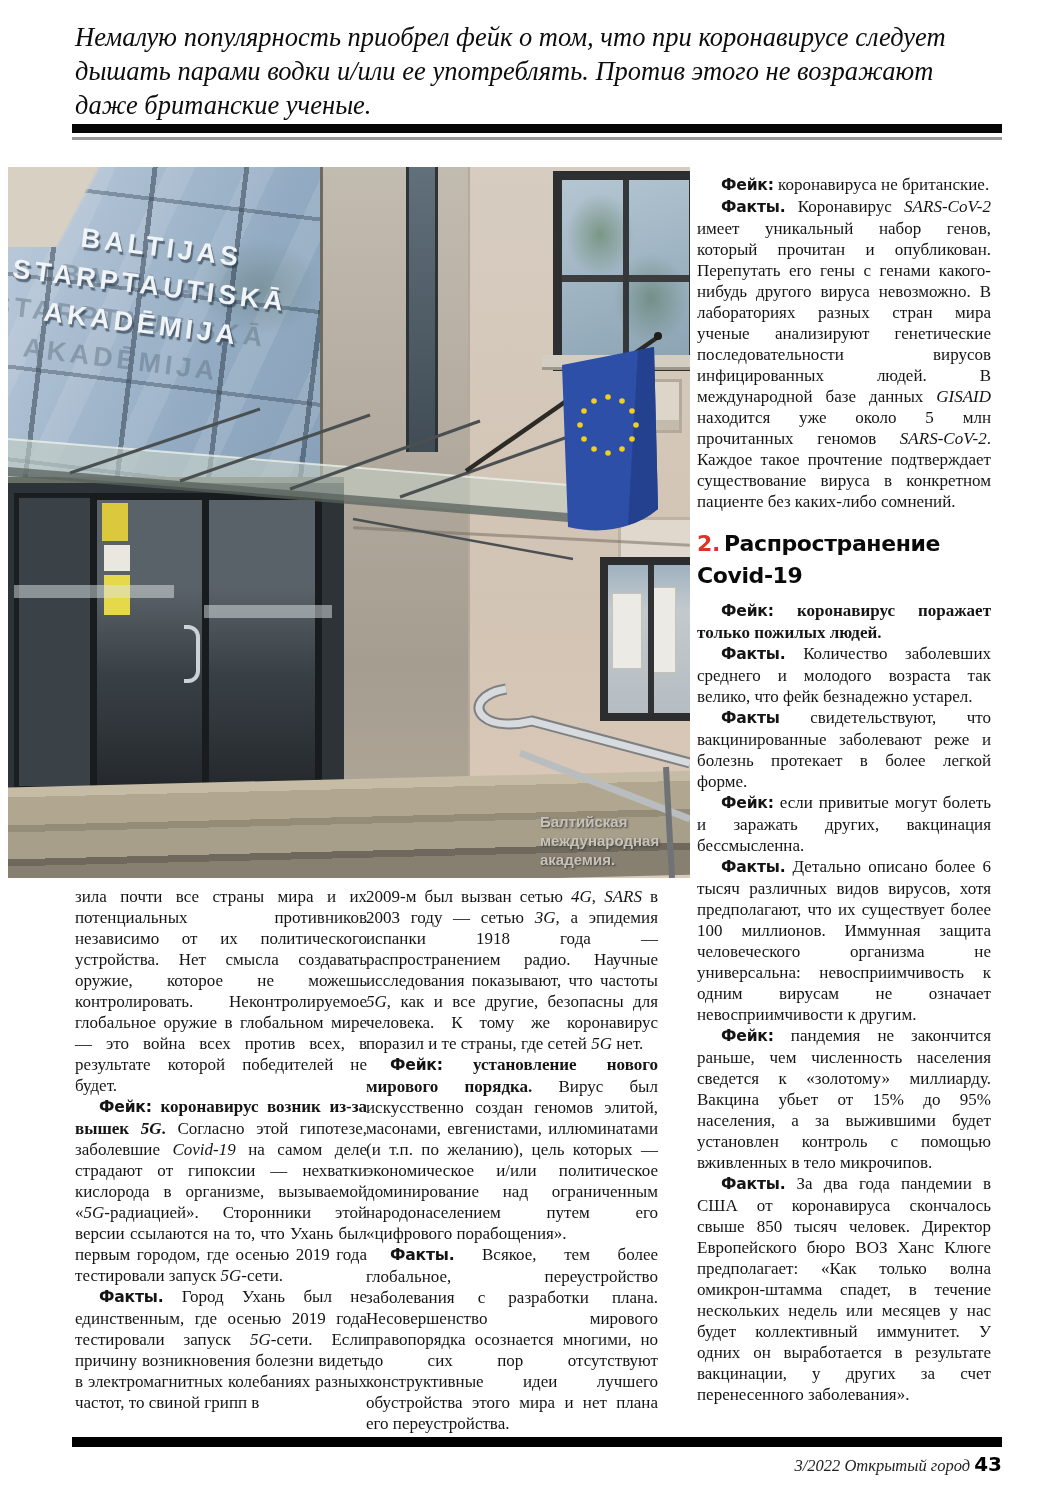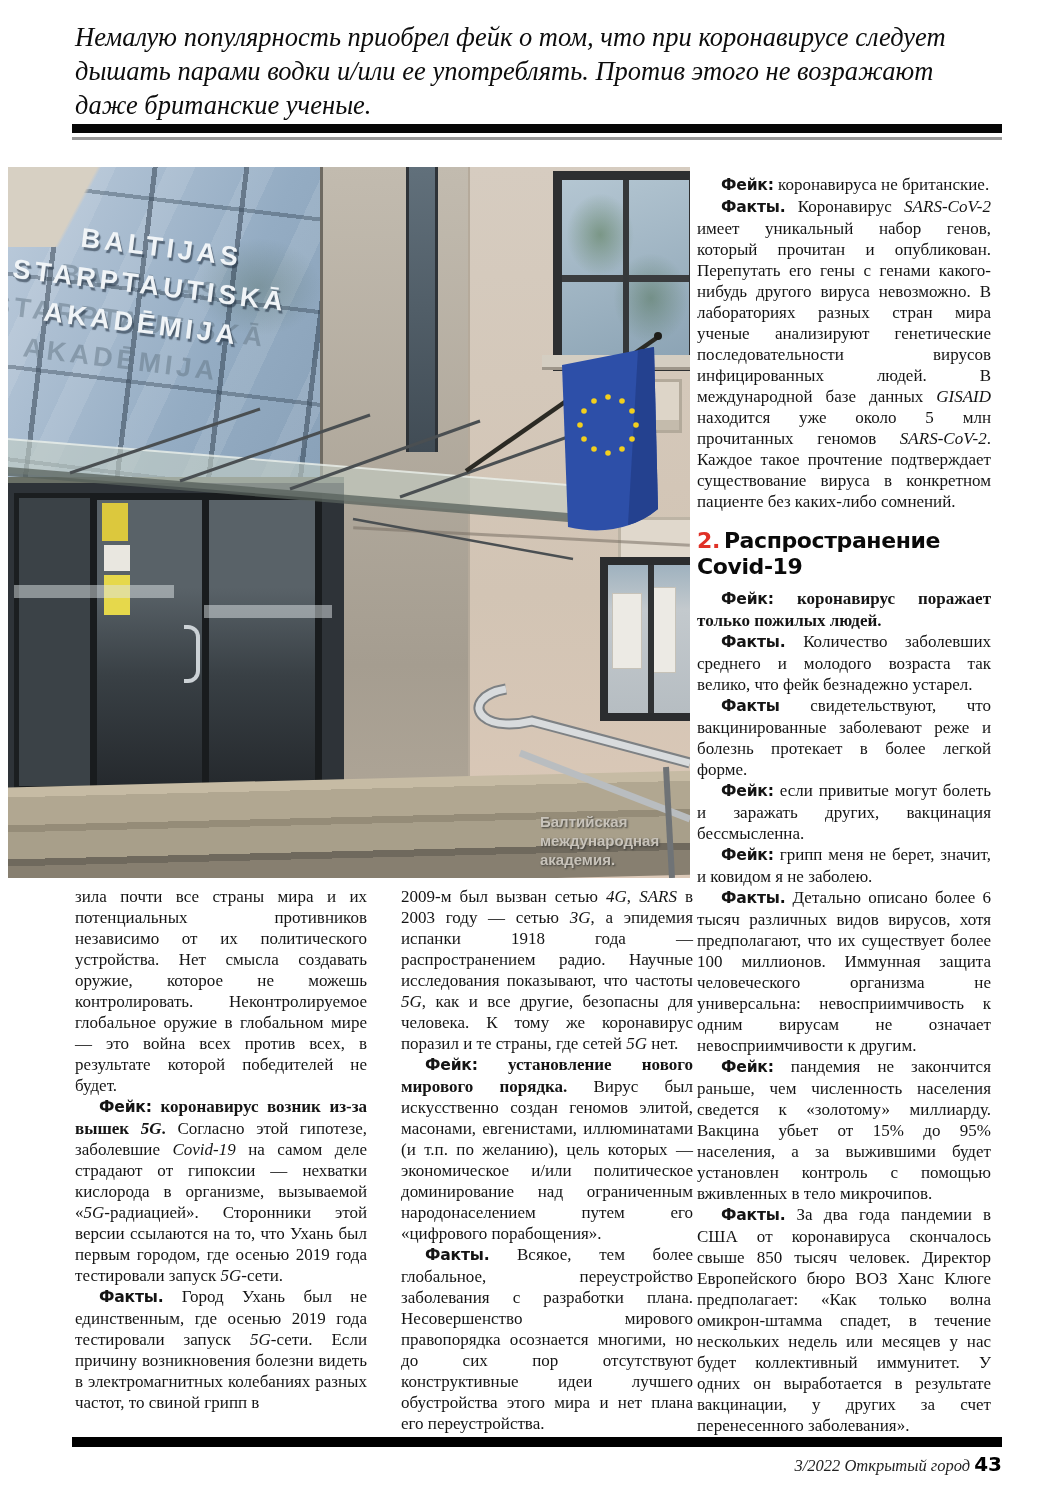--- a/index.html
+++ b/index.html
@@ -6,30 +6,30 @@
   .page{position:relative;width:1061px;height:1487px;background:#fff;overflow:hidden;
         font-family:"Liberation Serif",serif;color:#111;border-radius:6px;}
   
   .lede{position:absolute;left:75px;top:20px;width:916px;margin:0;
         font-style:italic;font-size:26.5px;line-height:34px;color:#0c0c0c;}
   .rule-thick{position:absolute;left:72px;top:124px;width:930px;height:9px;background:#060606;}
   .rule-thin{position:absolute;left:72px;top:137px;width:930px;height:3px;background:#999;}
   
   .col{position:absolute;}
   .col1{left:75px;top:886px;width:292px;}
-  .col2{left:401px;top:886px;width:292px;}
+  .col2{left:366px;top:886px;width:292px;}
   .col3{left:697px;top:174px;width:294px;}
   .par{margin:0;font-size:17px;line-height:21px;text-align:justify;text-indent:24px;color:#141414;}
   .par.cont{text-indent:0;}
   .par .label{font-family:"DejaVu Sans",sans-serif;font-weight:700;font-size:15.6px;letter-spacing:-.2px;}
   .par .b{font-weight:700;}
   .par .i{font-style:italic;}
   .par .bi{font-weight:700;font-style:italic;}
   h2.sec{margin:16px 0 8px;font-family:"DejaVu Sans",sans-serif;font-weight:700;
-         font-size:22px;line-height:26px;letter-spacing:-.4px;color:#0a0a0a;}
+         font-size:22px;line-height:32px;letter-spacing:-.4px;color:#0a0a0a;}
   h2.sec .num{color:#e03127;margin-right:4px;}
   
   .rule-footer{position:absolute;left:72px;top:1437px;width:930px;height:10px;background:#000;}
   .folio{position:absolute;left:72px;top:1452px;width:930px;text-align:right;font-size:16.5px;}
   .folio .iss,.folio .mag{font-style:italic;color:#222;}
   .folio .pagenum{font-family:"DejaVu Sans",sans-serif;font-weight:700;font-size:20px;
                   font-style:normal;margin-left:4px;color:#000;margin-top:32px;}
   
   .photo{position:absolute;left:8px;top:167px;width:682px;height:711px;margin:0;
          overflow:hidden;background:#cfc5b8;}
@@ -221,21 +221,20 @@
   <section class="col col3">
     <p class="par"><span class="label">Фейк:</span><span> коронавируса не британские.</span></p>
     <p class="par"><span class="label">Факты.</span><span> Коронавирус </span><span class="i">SARS-CoV-2</span><span> имеет уникальный набор генов, который прочитан и опубликован. Перепутать его гены с генами какого-нибудь другого вируса невозможно. В лабораториях разных стран мира ученые анализируют генетические последовательности вирусов инфицированных людей. В международной базе данных </span><span class="i">GISAID</span><span> находится уже около 5 млн прочитанных геномов </span><span class="i">SARS-CoV-2</span><span>. Каждое такое прочтение подтверждает существование вируса в конкретном пациенте без каких-либо сомнений.</span></p>
     <h2 class="sec">
       <span class="num">2.</span><span>Распространение Covid-19</span>
     </h2>
     <p class="par"><span class="label">Фейк:</span><span class="b"> коронавирус поражает только пожилых людей.</span></p>
     <p class="par"><span class="label">Факты.</span><span> Количество заболевших среднего и молодого возраста так велико, что фейк безнадежно устарел.</span></p>
     <p class="par"><span class="label">Факты</span><span> свидетельствуют, что вакцинированные заболевают реже и болезнь протекает в более легкой форме.</span></p>
     <p class="par"><span class="label">Фейк:</span><span> если привитые могут болеть и заражать других, вакцинация бессмысленна.</span></p>
-    <p class="par"><span class="label">Фейк:</span><span> грипп меня не берет, значит, и ковидом я не заболею.</span></p>
     <p class="par"><span class="label">Факты.</span><span> Детально описано более 6 тысяч различных видов вирусов, хотя предполагают, что их существует более 100 миллионов. Иммунная защита человеческого организма не универсальна: невосприимчивость к одним вирусам не означает невосприимчивости к другим.</span></p>
     <p class="par"><span class="label">Фейк:</span><span> пандемия не закончится раньше, чем численность населения сведется к «золотому» миллиарду. Вакцина убьет от 15% до 95% населения, а за выжившими будет установлен контроль с помощью вживленных в тело микрочипов.</span></p>
     <p class="par"><span class="label">Факты.</span><span> За два года пандемии в США от коронавируса скончалось свыше 850 тысяч человек. Директор Европейского бюро ВОЗ Ханс Клюге предполагает: «Как только волна омикрон-штамма спадет, в течение нескольких недель или месяцев у нас будет коллективный иммунитет. У одних он выработается в результате вакцинации, у других за счет перенесенного заболевания».</span></p>
   </section>
 
   <div class="rule-footer"></div>
   <div class="folio">
     <span class="iss">3/2022</span>
     <span class="mag">Открытый город</span><span class="pagenum">43</span>
   </div>

